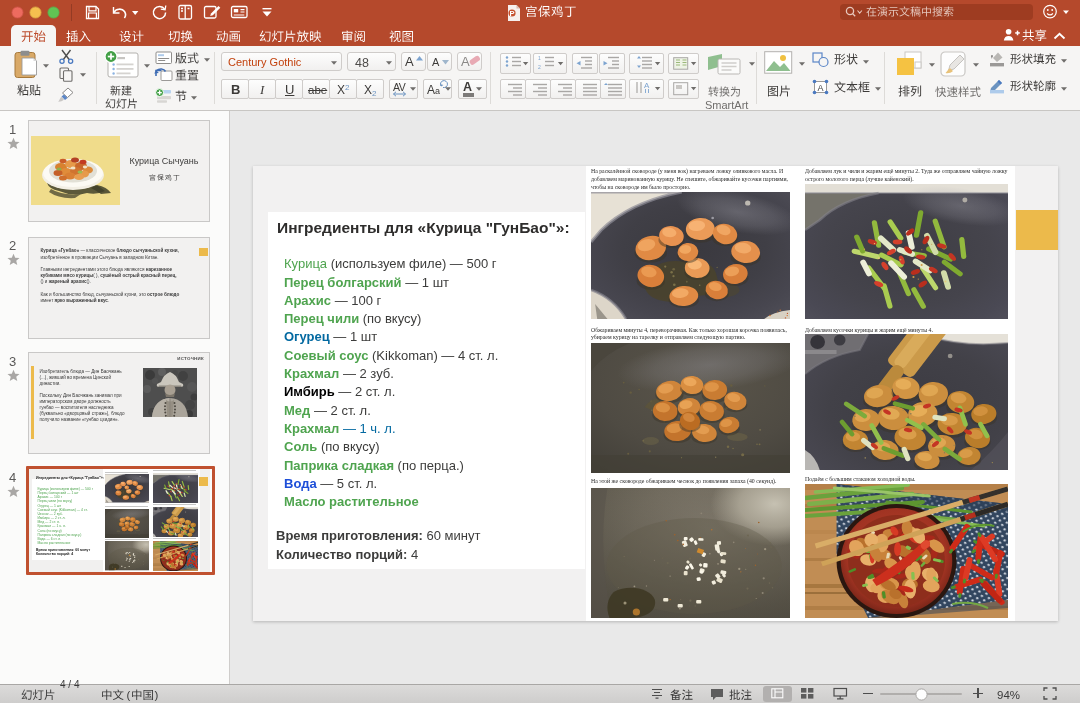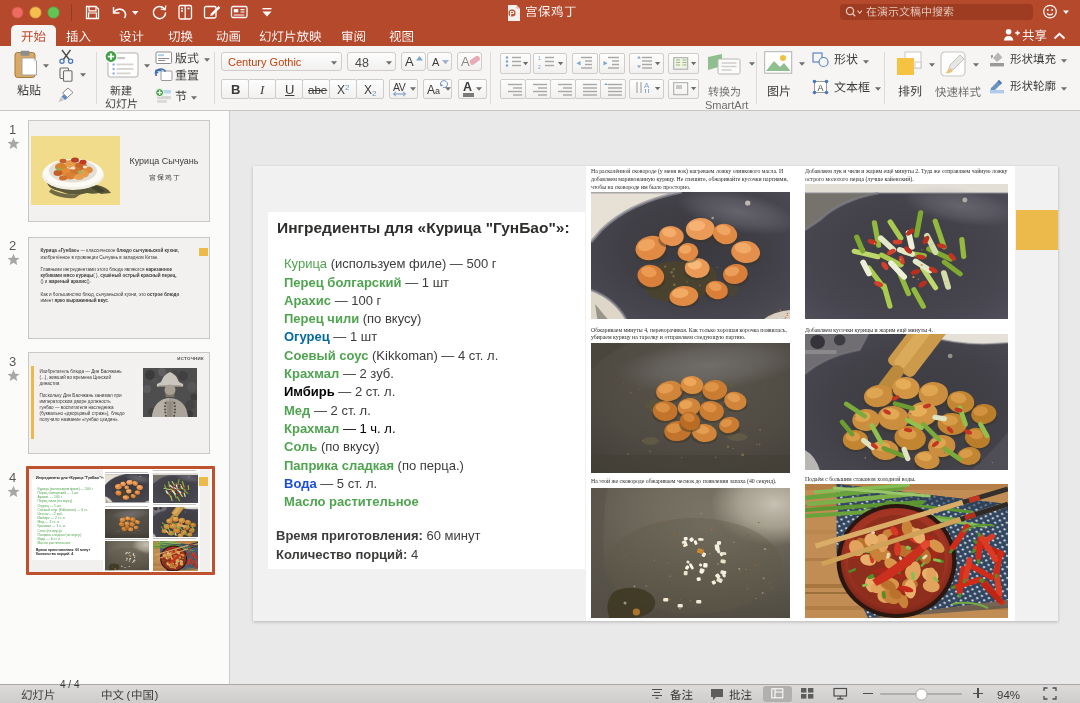--- a/index.html
+++ b/index.html
@@ -723,21 +723,21 @@
 <div class="abs" style="left:277px;top:219px;font-size:15.5px;font-weight:bold;color:#2e2d2c;white-space:nowrap">Ингредиенты для «Курица "ГунБао"»:</div>
 <div class="abs" style="left:284px;top:256.2px;font-size:13px;white-space:nowrap"><span style="color:#4fa44f;font-weight:normal">Курица</span><span style="color:#3c3c3b"> (используем филе) — 500 г</span></div>
 <div class="abs" style="left:284px;top:274.5px;font-size:13px;white-space:nowrap"><span style="color:#4fa44f;font-weight:bold">Перец болгарский</span><span style="color:#3c3c3b"> — 1 шт</span></div>
 <div class="abs" style="left:284px;top:292.8px;font-size:13px;white-space:nowrap"><span style="color:#4fa44f;font-weight:bold">Арахис</span><span style="color:#3c3c3b"> — 100 г</span></div>
 <div class="abs" style="left:284px;top:311.1px;font-size:13px;white-space:nowrap"><span style="color:#4fa44f;font-weight:bold">Перец чили</span><span style="color:#3c3c3b"> (по вкусу)</span></div>
 <div class="abs" style="left:284px;top:329.4px;font-size:13px;white-space:nowrap"><span style="color:#0369a1;font-weight:bold">Огурец</span><span style="color:#3c3c3b"> — 1 шт</span></div>
 <div class="abs" style="left:284px;top:347.7px;font-size:13px;white-space:nowrap"><span style="color:#4fa44f;font-weight:bold">Соевый соус</span><span style="color:#3c3c3b"> (Kikkoman) — 4 ст. л.</span></div>
 <div class="abs" style="left:284px;top:366.0px;font-size:13px;white-space:nowrap"><span style="color:#4fa44f;font-weight:bold">Крахмал</span><span style="color:#3c3c3b"> — 2 зуб.</span></div>
 <div class="abs" style="left:284px;top:384.3px;font-size:13px;white-space:nowrap"><span style="color:#000000;font-weight:bold">Имбирь</span><span style="color:#3c3c3b"> — 2 ст. л.</span></div>
 <div class="abs" style="left:284px;top:402.6px;font-size:13px;white-space:nowrap"><span style="color:#4fa44f;font-weight:bold">Мед</span><span style="color:#3c3c3b"> — 2 ст. л.</span></div>
-<div class="abs" style="left:284px;top:420.9px;font-size:13px;white-space:nowrap"><span style="color:#4fa44f;font-weight:bold">Крахмал</span><span style="color:#000000"> — 1 ч. л.</span></div>
+<div class="abs" style="left:284px;top:420.9px;font-size:13px;white-space:nowrap"><span style="color:#4fa44f;font-weight:bold">Крахмал</span><span style="color:#0369a1"> — 1 ч. л.</span></div>
 <div class="abs" style="left:284px;top:439.2px;font-size:13px;white-space:nowrap"><span style="color:#4fa44f;font-weight:bold">Соль</span><span style="color:#3c3c3b"> (по вкусу)</span></div>
 <div class="abs" style="left:284px;top:457.5px;font-size:13px;white-space:nowrap"><span style="color:#4fa44f;font-weight:bold">Паприка сладкая</span><span style="color:#3c3c3b"> (по перца.)</span></div>
 <div class="abs" style="left:284px;top:475.8px;font-size:13px;white-space:nowrap"><span style="color:#1d4ed8;font-weight:bold">Вода</span><span style="color:#3c3c3b"> — 5 ст. л.</span></div>
 <div class="abs" style="left:284px;top:494.1px;font-size:13px;white-space:nowrap"><span style="color:#4fa44f;font-weight:bold">Масло растительное</span><span style="color:#3c3c3b"></span></div>
 <div class="abs" style="left:276px;top:528px;font-size:13px;white-space:nowrap;color:#3c3c3b"><b>Время приготовления:</b> 60 минут</div>
 <div class="abs" style="left:276px;top:546.5px;font-size:13px;white-space:nowrap;color:#3c3c3b"><b>Количество порций:</b> 4</div>
 <div class="abs" style="left:591px;top:168px;font-family:'Liberation Serif',serif;font-size:5.8px;line-height:7.85px;color:#2a2a2a;white-space:nowrap">На раскалённой сковороде (у меня вок) нагреваем ложку оливкового масла. И<br>добавляем маринованную курицу. Не  спешите, обжаривайте кусочки партиями,<br>чтобы на сковороде им было просторно.</div>
 <div class="abs" style="left:805px;top:168px;font-family:'Liberation Serif',serif;font-size:5.8px;line-height:7.85px;color:#2a2a2a;white-space:nowrap">Добавляем лук и чили и жарим ещё минуты 2. Туда же отправляем чайную ложку<br>острого молотого перца (лучше кайенский).</div>
 <div class="abs" style="left:591px;top:326.5px;font-family:'Liberation Serif',serif;font-size:5.8px;line-height:7.85px;color:#2a2a2a;white-space:nowrap">Обжариваем минуты 4, переворачивая. Как только хорошая корочка появилась,<br>убираем курицу на тарелку и отправляем следующую партию.</div>
 <div class="abs" style="left:805px;top:326.5px;font-family:'Liberation Serif',serif;font-size:5.8px;line-height:7.85px;color:#2a2a2a;white-space:nowrap">Добавляем кусочки курицы и жарим ещё минуты 4.</div>

